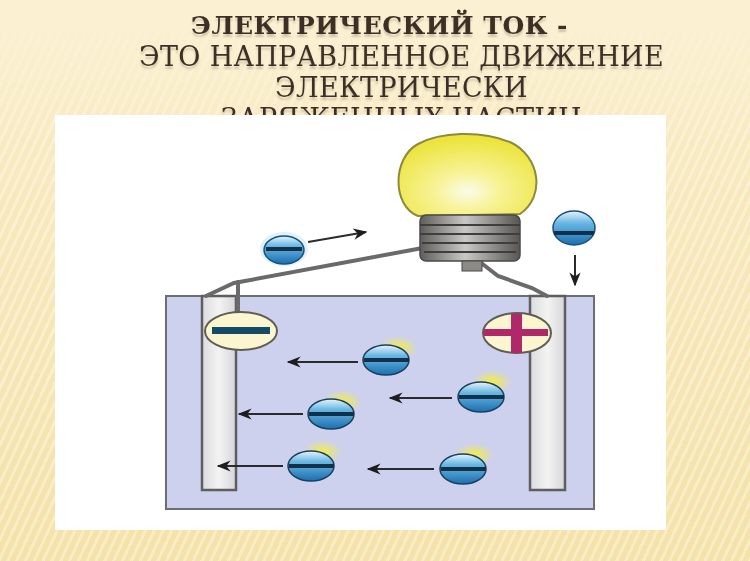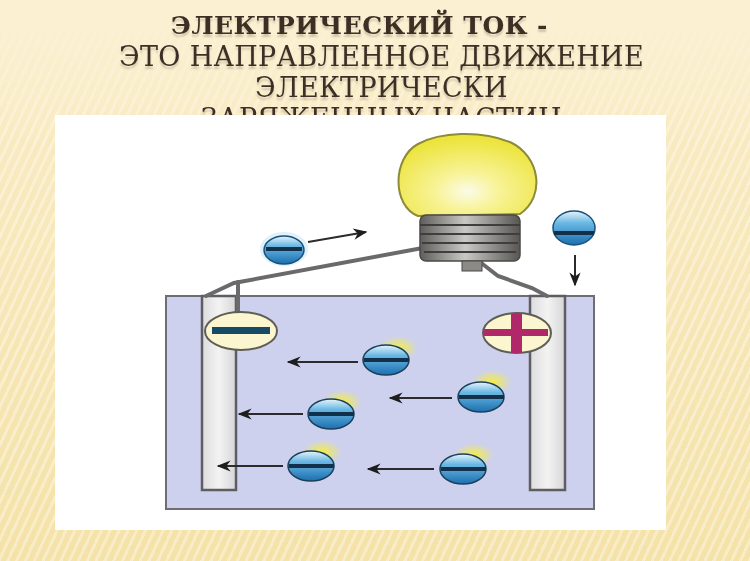--- a/index.html
+++ b/index.html
@@ -21,20 +21,21 @@
       linear-gradient(180deg, #f9ecc6 0%, #f5e2a8 100%);
   }
   .bg-fade {
     position: absolute; left: 0; top: 32px; width: 750px; height: 110px;
     background: linear-gradient(180deg, rgba(251,240,210,0.85), rgba(251,240,210,0));
   }
   .title {
     position: absolute; left: 0; top: 10px; width: 719px;
     text-align: center; color: #3d2f25; line-height: 31px;
     text-shadow: 0 3px 2px rgba(90,70,50,0.25);
+    padding-left: 20px;
   }
   .title .l1 { font-weight: bold; font-size: 25px; letter-spacing: 0.5px; }
   .title .l2, .title .l3 { font-size: 27px; letter-spacing: 0.3px; margin-left: 44px; }
   .panel {
     position: absolute; left: 55px; top: 115px; width: 611px; height: 415px;
     background: #ffffff;
   }
   svg { position: absolute; left: 0; top: 0; }
 </style>
 </head>

